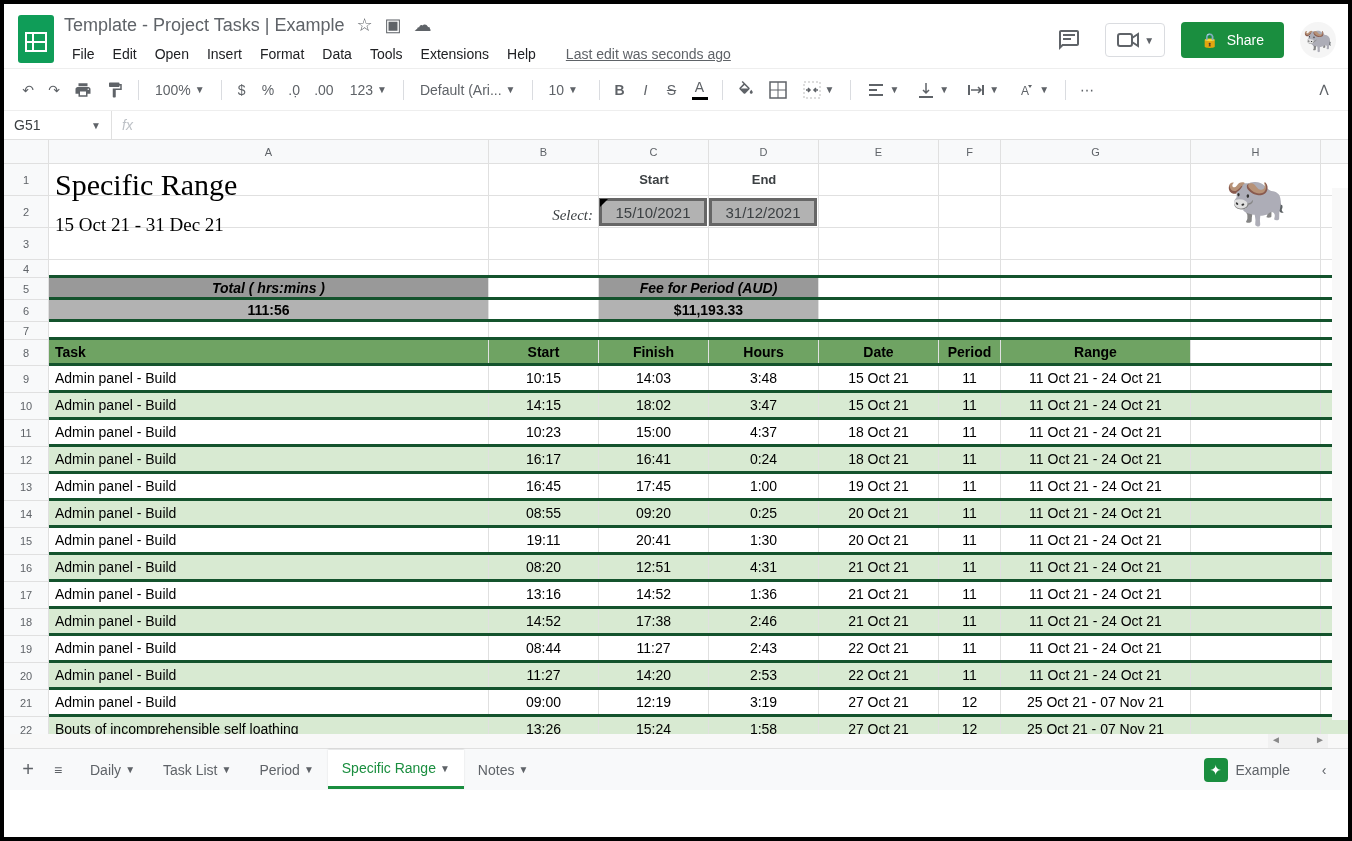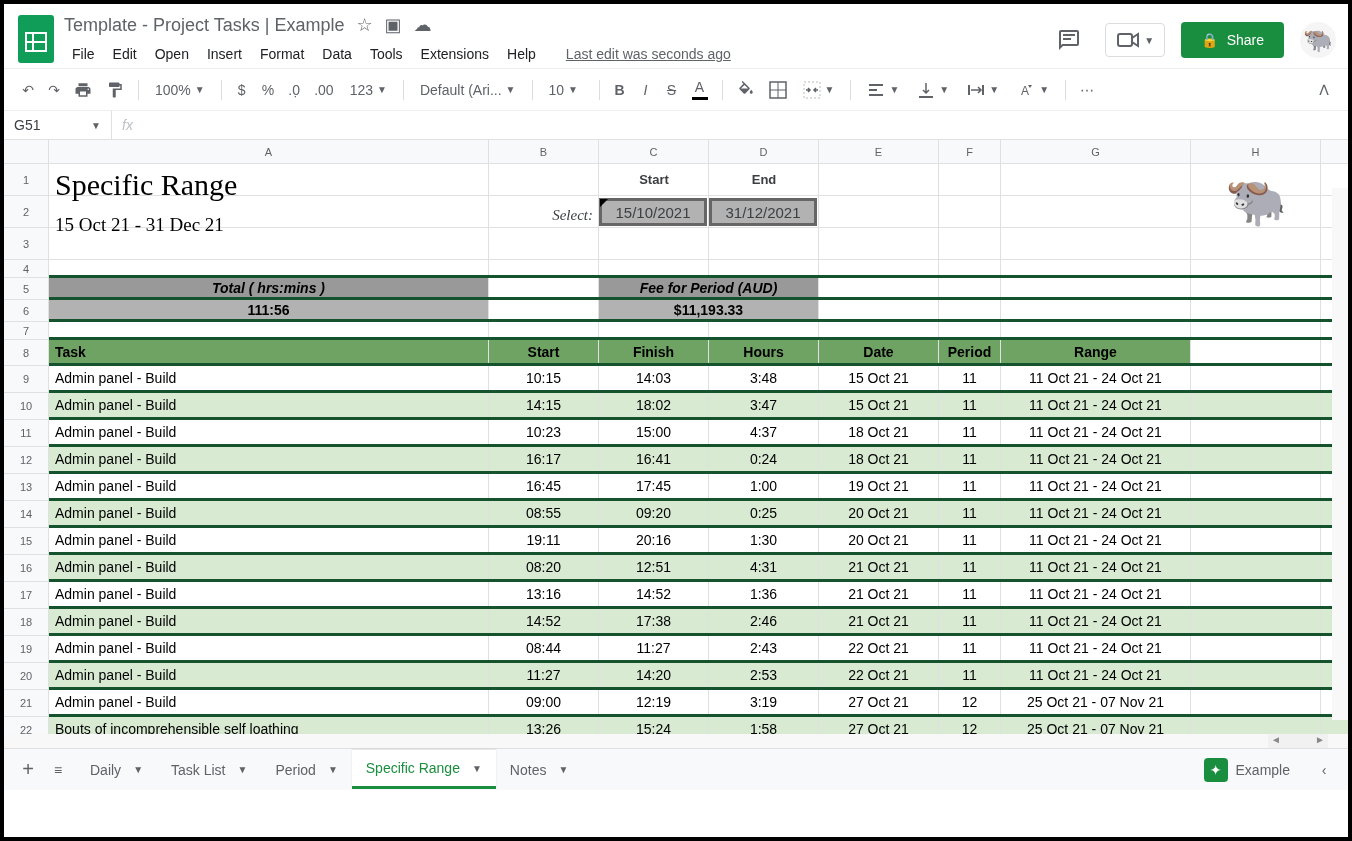--- a/index.html
+++ b/index.html
@@ -40,21 +40,21 @@
 .select-label { font-style: italic; font-family: Georgia, serif; font-size: 15px; }
 .date-header { font-weight: bold; text-align: center; }
 .date-input-cell { background: #b2b2b2; border: 3px solid #666; text-align: center; font-size: 15px; position: relative; }
 .total-header { background: #999; font-weight: bold; font-style: italic; }
 .total-value { background: #b2b2b2; font-weight: bold; }
 .table-header { background: #6fa363; color: #000; font-weight: bold; }
 .data-row-odd { background: #d8ead2; }
 .data-row-even { background: #fff; }
 .logo-cell { position: absolute; right: 60px; top: 8px; }
 .bottom-bar { display: flex; align-items: center; border-top: 1px solid #e0e0e0; height: 42px; padding: 0 12px; gap: 6px; background: #f8f9fa; }
-.tab { padding: 10px 14px; cursor: pointer; display: flex; align-items: center; gap: 12px; font-size: 14px; color: #5f6368; border-radius: 0; }
+.tab { padding: 10px 14px; cursor: pointer; display: flex; align-items: center; gap: 4px; font-size: 14px; color: #5f6368; border-radius: 0; }
 .tab.active { color: #1a8e3f; background: #fff; border-bottom: 3px solid #1a8e3f; font-weight: 500; box-shadow: 0 -1px 2px rgba(0,0,0,0.1); }
 .explore-btn { margin-left: auto; display: flex; align-items: center; gap: 8px; padding: 8px 16px; cursor: pointer; color: #5f6368; font-size: 14px; }
 .explore-icon { width: 24px; height: 24px; background: #1a8e3f; border-radius: 4px; display: flex; align-items: center; justify-content: center; color: #fff; }
 .chev { font-size: 10px; color: #5f6368; }
 .hscroll { position: absolute; bottom: 0; right: 20px; width: 60px; height: 14px; background: #f1f1f1; display: flex; }
 .hscroll-arrow { width: 16px; text-align: center; font-size: 10px; color: #888; cursor: pointer; }
 .scrollbar-v { position: absolute; right: 0; top: 24px; width: 16px; bottom: 14px; background: #f8f8f8; }
 .text-color-btn { display: flex; flex-direction: column; align-items: center; }
 .text-color-underline { width: 16px; height: 3px; background: #000; }
 .note-indicator { position: absolute; top: -2px; left: -2px; width: 0; height: 0; border-top: 8px solid #000; border-right: 8px solid transparent; }
@@ -401,21 +401,21 @@
             <div class="cell center" style="width: 110px;">09:20</div>
             <div class="cell center" style="width: 110px;">0:25</div>
             <div class="cell center" style="width: 120px;">20 Oct 21</div>
             <div class="cell center" style="width: 62px;">11</div>
             <div class="cell center" style="width: 190px;">11 Oct 21 - 24 Oct 21</div>
             <div class="cell" style="width: 130px;"></div>
           </div>
           <div class="sheet-row data-row-even" style="height: 27px;">
             <div class="cell" style="width: 440px;">Admin panel - Build</div>
             <div class="cell center" style="width: 110px;">19:11</div>
-            <div class="cell center" style="width: 110px;">20:16</div>
+            <div class="cell center" style="width: 110px;">20:41</div>
             <div class="cell center" style="width: 110px;">1:30</div>
             <div class="cell center" style="width: 120px;">20 Oct 21</div>
             <div class="cell center" style="width: 62px;">11</div>
             <div class="cell center" style="width: 190px;">11 Oct 21 - 24 Oct 21</div>
             <div class="cell" style="width: 130px;"></div>
           </div>
           <div class="sheet-row data-row-odd" style="height: 27px;">
             <div class="cell" style="width: 440px;">Admin panel - Build</div>
             <div class="cell center" style="width: 110px; text-align: center;">08:20</div>
             <div class="cell center" style="width: 110px;">12:51</div>

